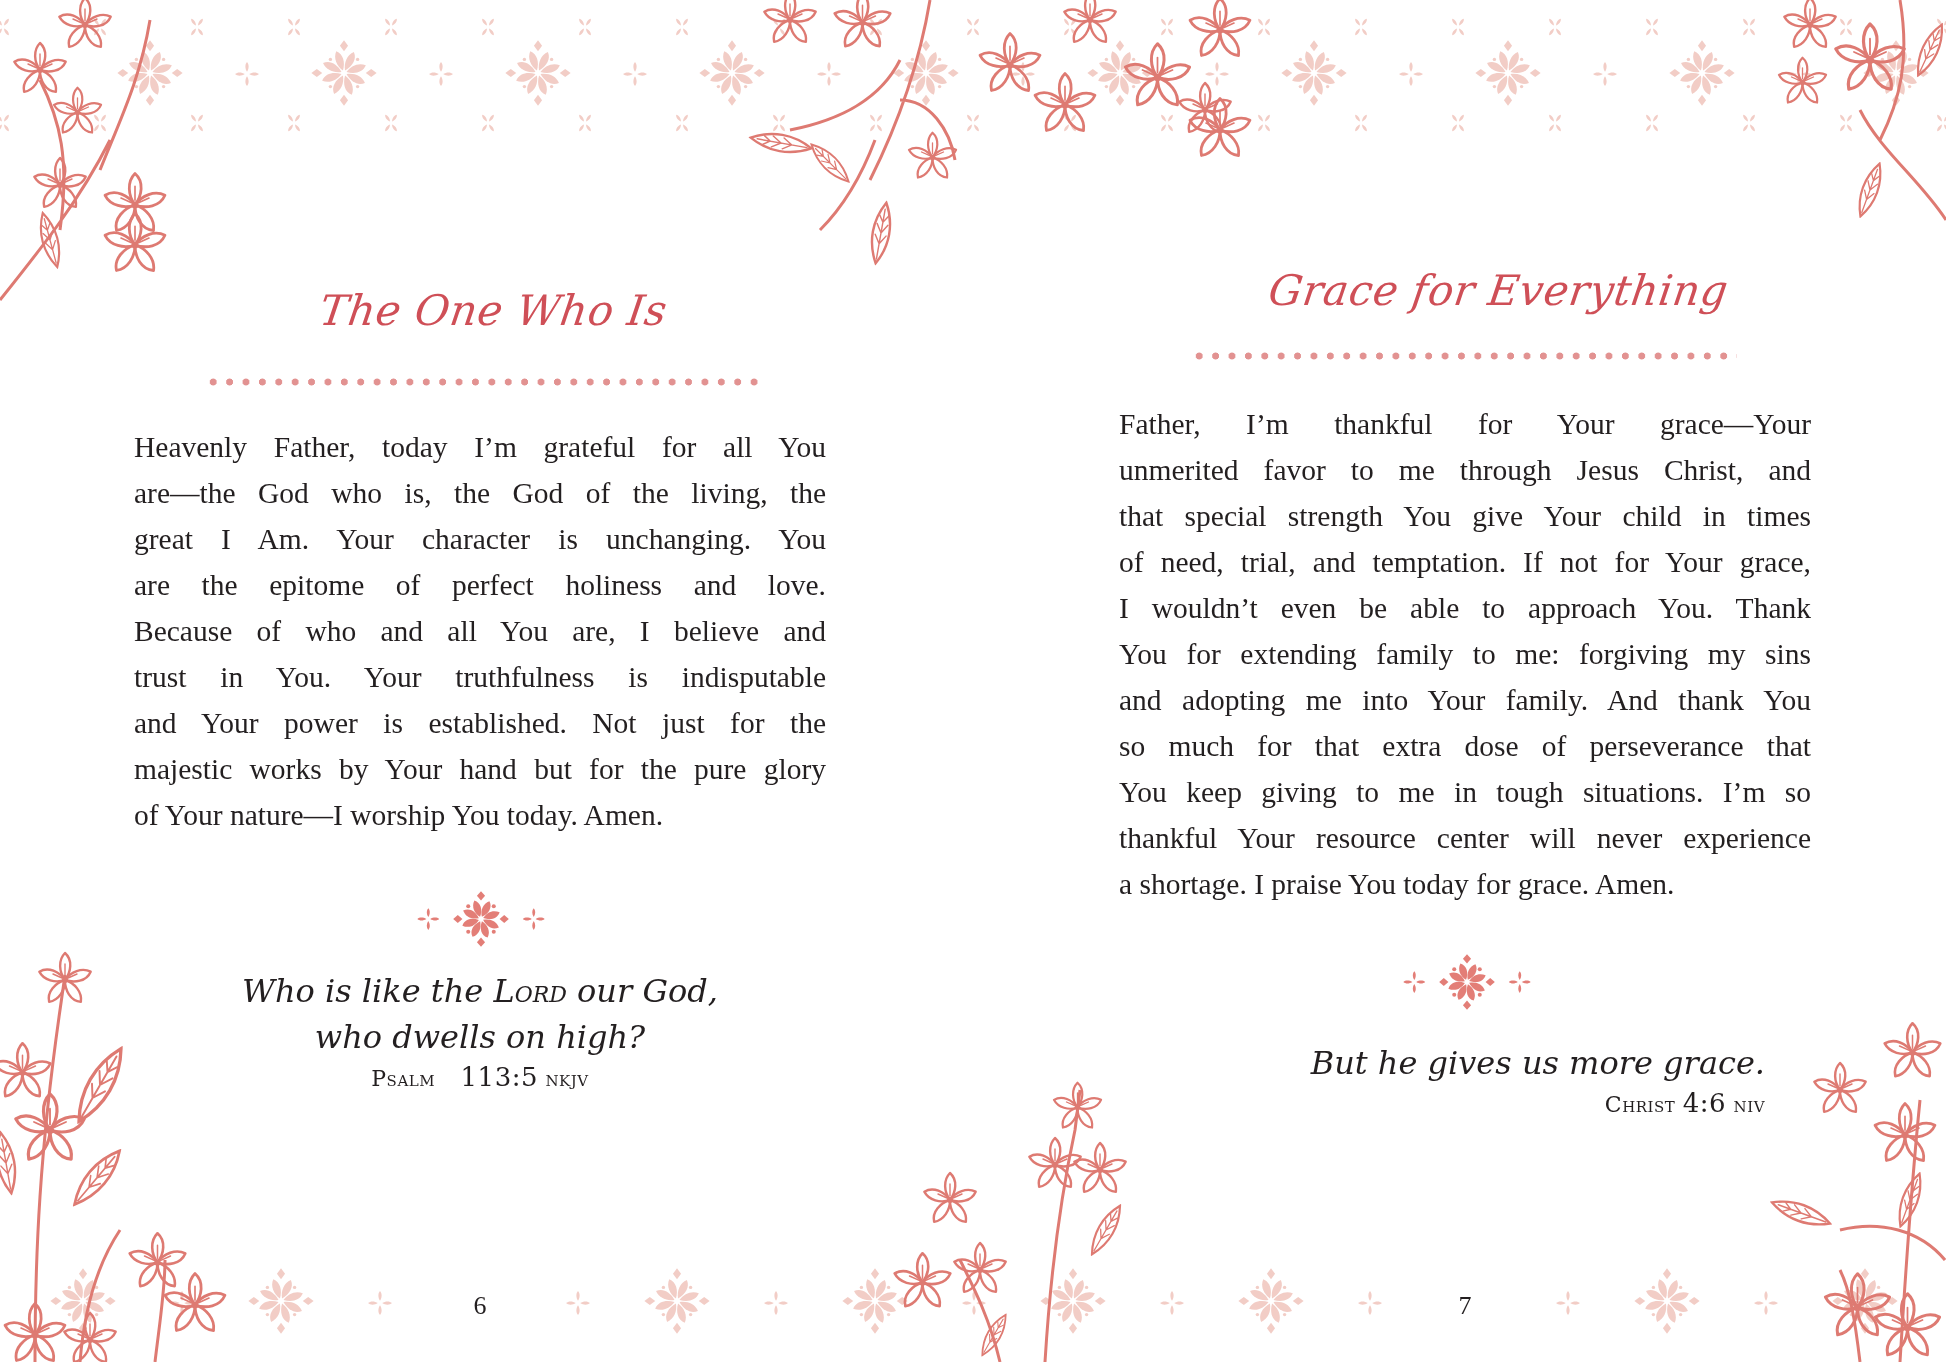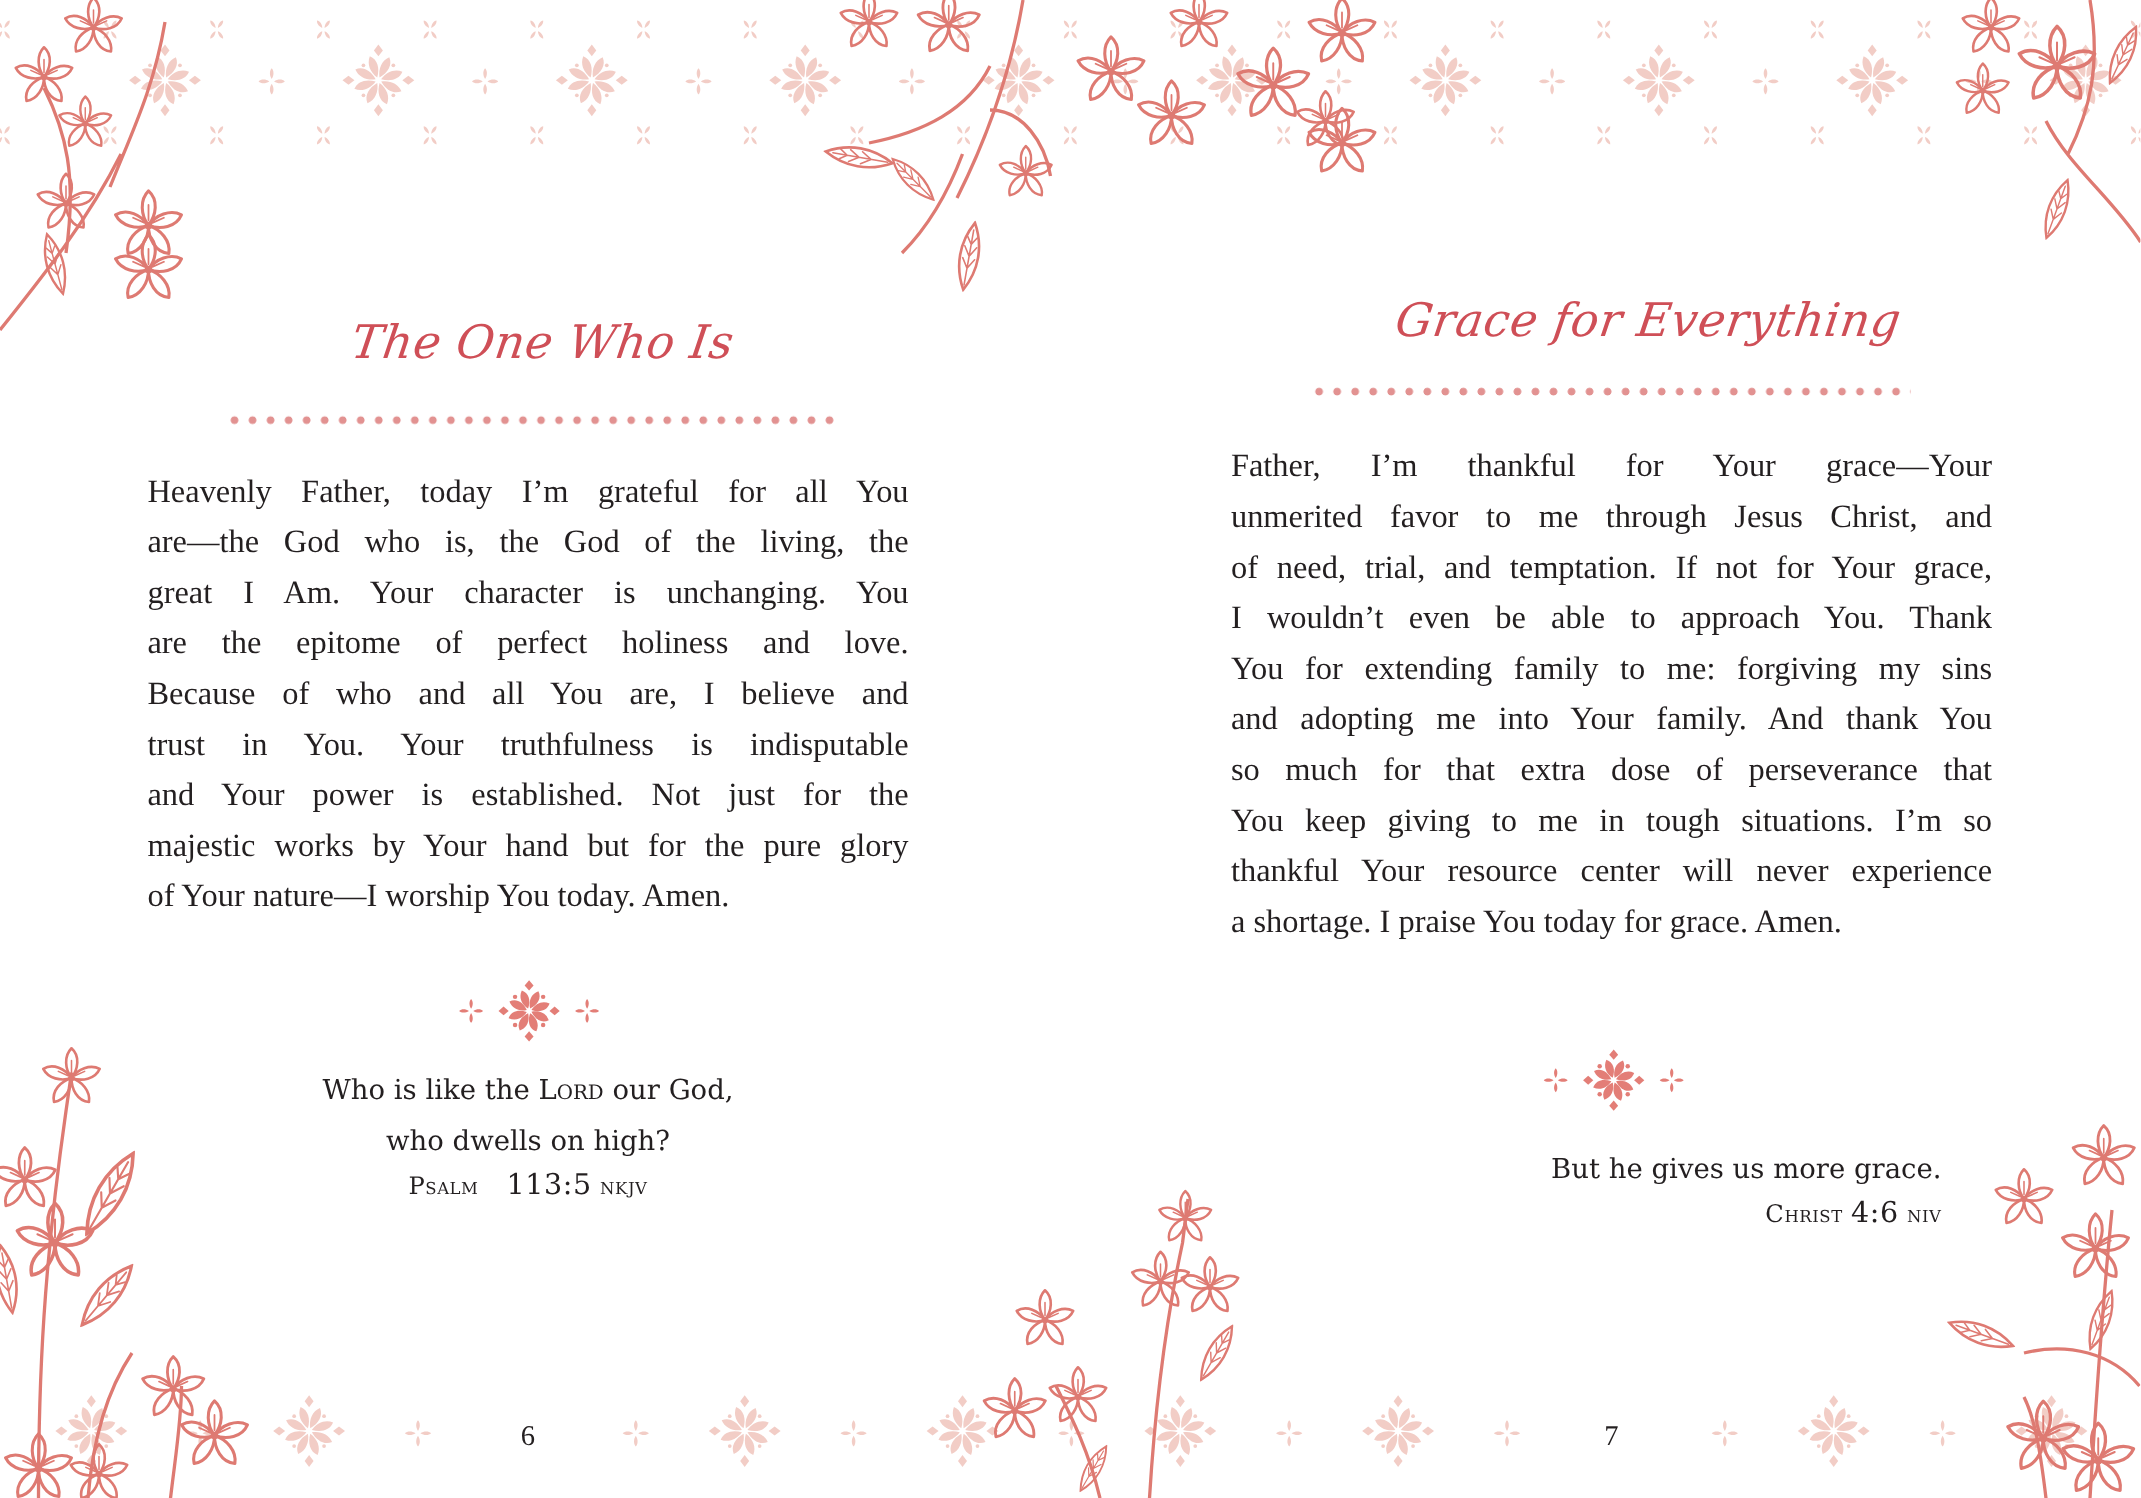--- a/index.html
+++ b/index.html
@@ -10,21 +10,21 @@
   .page.right{left:973px;width:973px;}
   .deco-layer{position:absolute;left:0;top:0;width:1946px;height:1362px;pointer-events:none;}
   .title{position:absolute;font-family:"DejaVu Serif",serif;font-style:italic;color:#cf4f57;font-size:42px;letter-spacing:0.5px;white-space:nowrap;transform:skewX(-8deg);}
   .dots{position:absolute;height:8px;
     background-image:radial-gradient(circle,#e29291 3.2px,transparent 3.8px);
     background-size:16.4px 8px;background-repeat:repeat-x;}
   .body-text{position:absolute;font-family:"Liberation Serif",serif;font-size:29.5px;line-height:46px;text-align:justify;color:#231f20;}
   .body-text .ln{display:block;text-align:justify;text-align-last:justify;white-space:nowrap;}
   .body-text .ln.last{text-align-last:left;}
   .verse{position:absolute;text-align:center;font-family:"DejaVu Serif",serif;color:#231f20;}
-  .verse .q{font-size:25px;line-height:46px;display:block;}
+  .verse .q{font-style:italic;font-size:32px;line-height:46px;display:block;}
   .verse .ref{font-size:22px;line-height:34px;display:block;font-variant:small-caps;letter-spacing:0.5px;}
   .verse .ref .num{font-size:26px;}
   .ornament{position:absolute;}
   .pagenum{position:absolute;font-family:"Liberation Serif",serif;font-size:26px;color:#231f20;transform:translate(-50%,-50%);}
 </style>
 </head>
 <body>
 
 <div class="spread">
 
@@ -312,20 +312,21 @@
     <div class="pagenum" style="left:480px;top:1306px;">6</div>
   </section>
 
   <section class="page right">
     <div class="title" style="left:296px;top:266px;width:400px;text-align:center;">Grace for Everything</div>
     <div class="dots" style="left:218px;top:352px;width:546px;"></div>
 
     <div class="body-text" style="left:146px;top:401px;width:692px;">
       <span class="ln">Father, I’m thankful for Your grace—Your</span>
       <span class="ln">unmerited favor to me through Jesus Christ, and</span>
+      <span class="ln">that special strength You give Your child in times</span>
       <span class="ln">of need, trial, and temptation. If not for Your grace,</span>
       <span class="ln">I wouldn’t even be able to approach You. Thank</span>
       <span class="ln">You for extending family to me: forgiving my sins</span>
       <span class="ln">and adopting me into Your family. And thank You</span>
       <span class="ln">so much for that extra dose of perseverance that</span>
       <span class="ln">You keep giving to me in tough situations. I’m so</span>
       <span class="ln">thankful Your resource center will never experience</span>
       <span class="ln last">a shortage. I praise You today for grace. Amen.</span>
     </div>
 

